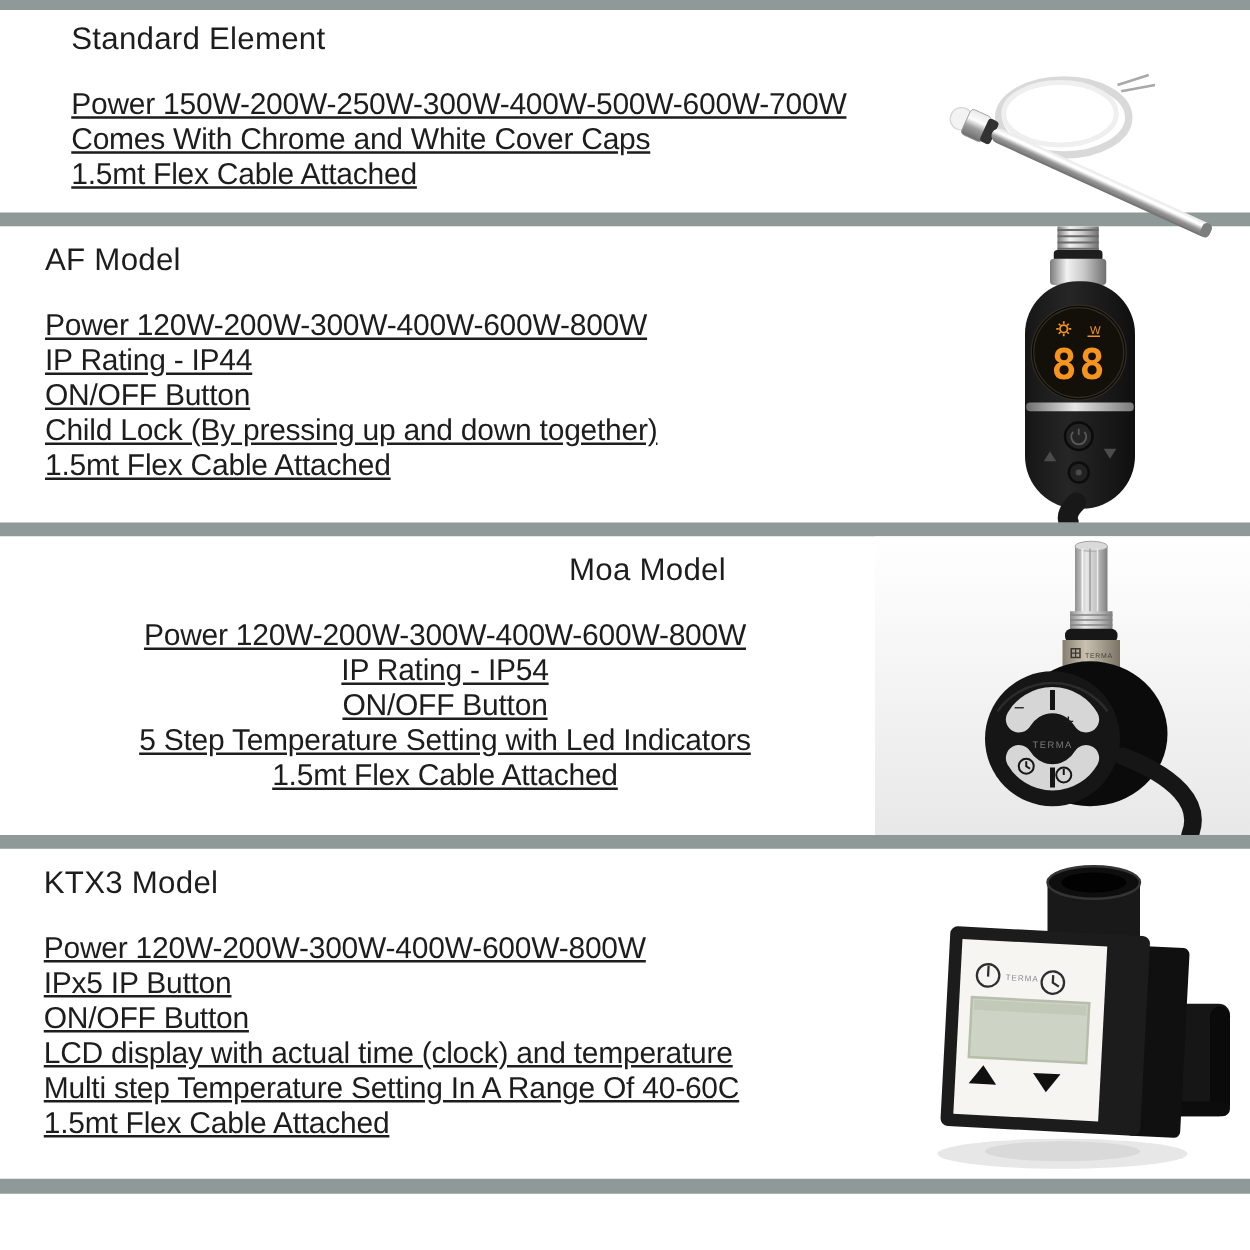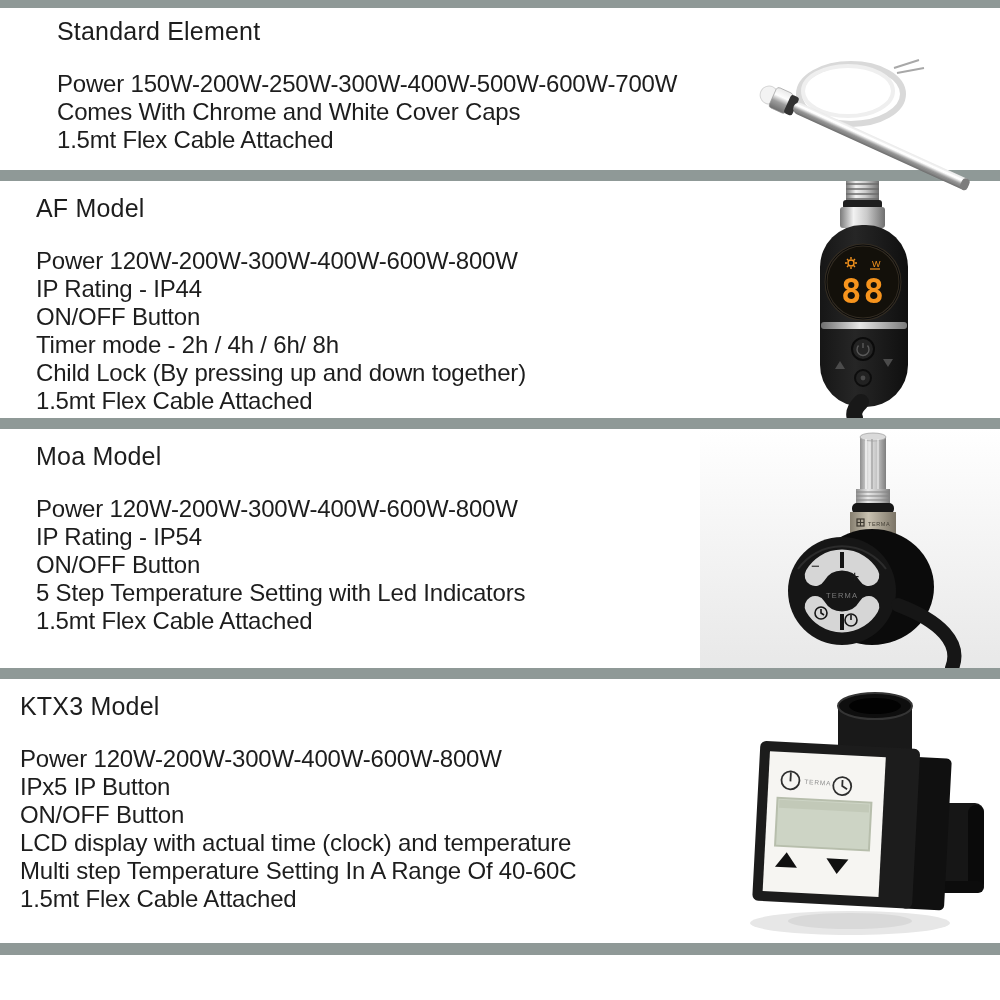--- a/index.html
+++ b/index.html
@@ -8,30 +8,31 @@
     font-family:"Liberation Sans", sans-serif;
     color:#1d1d1d;overflow:hidden;position:relative;
   }
   .bar{width:1000px;background:#8f9997;}
   .bar.top{height:8px;}
   .bar.divider{height:11px;}
   .bar.bottom{height:12px;}
   .section{position:relative;width:1000px;box-sizing:border-box;}
   .sec-1{height:162px;padding:8px 0 0 36px;margin-left:21px;}
   .sec-2{height:237px;padding:12px 12px 0 36px;}
-  .sec-3{height:239px;padding:12px 0 0 36px;}
-  .sec-4{height:264px;padding:12px 0 0 20px;}
+  .sec-3{height:239px;padding:12px 0 0 36px;text-align:center;}
+  .sec-4{height:264px;padding:12px 0 0 35px;}
   .title{
     font-size:25px;line-height:30px;font-weight:400;
     letter-spacing:.2px;margin:0 0 24px 0;
   }
   .specs{width:640px;}
   .spec{
     font-size:24px;line-height:28px;letter-spacing:-0.2px;
     white-space:nowrap;
+    text-decoration:underline;
   }
   .photo{position:absolute;top:0;right:0;}
   svg text{font-family:"Liberation Sans", sans-serif;}
   .seg{font-family:"DejaVu Sans Mono", monospace;font-weight:bold;}
 </style>
 </head>
 <body>
 
 <div class="bar top"></div>
 
@@ -72,21 +73,20 @@
 </div>
 
 <div class="bar divider"></div>
 
 <div class="section sec-2">
   <div class="title">AF Model</div>
   <div class="specs">
     <div class="spec">Power 120W-200W-300W-400W-600W-800W</div>
     <div class="spec">IP Rating - IP44</div>
     <div class="spec">ON/OFF Button</div>
-    <div class="spec">Timer mode - 2h / 4h / 6h/ 8h</div>
     <div class="spec">Child Lock (By pressing up and down together)</div>
     <div class="spec">1.5mt Flex Cable Attached</div>
   </div>
   <svg class="photo" width="300" height="237" viewBox="0 0 300 237">
     <defs>
       <linearGradient id="g2-chrome" x1="0" y1="0" x2="1" y2="0">
         <stop offset="0" stop-color="#7a7a7a"></stop>
           <stop offset="0.3" stop-color="#f2f2f2"></stop>
         <stop offset="0.6" stop-color="#c9c9c9"></stop>
           <stop offset="1" stop-color="#6f6f6f"></stop>

